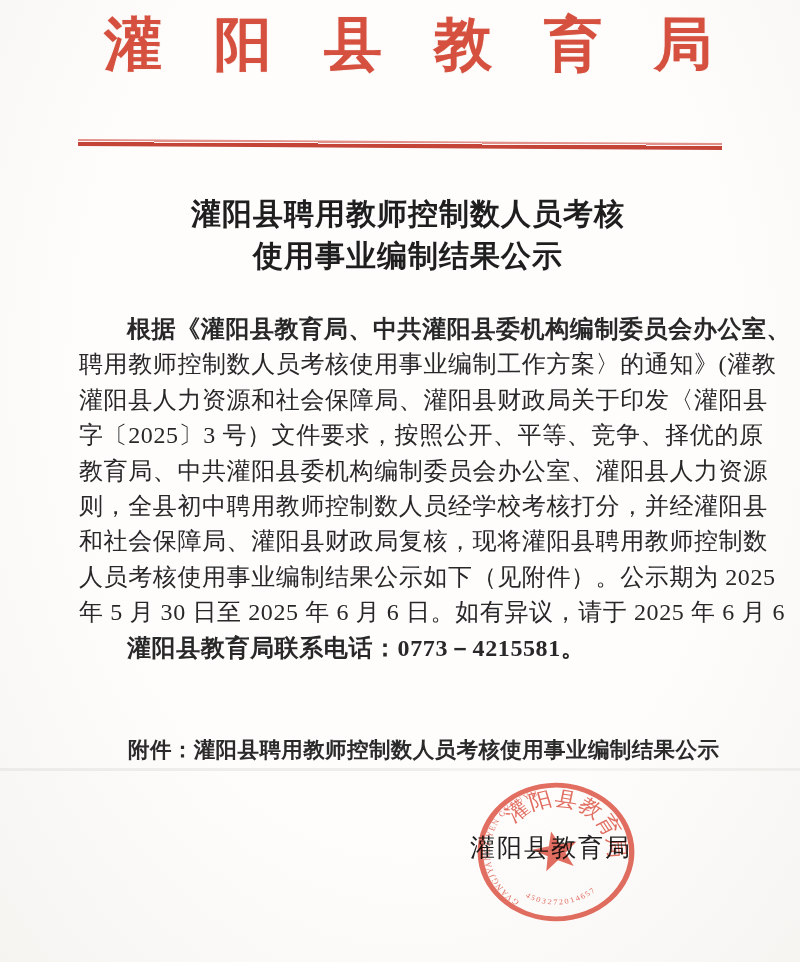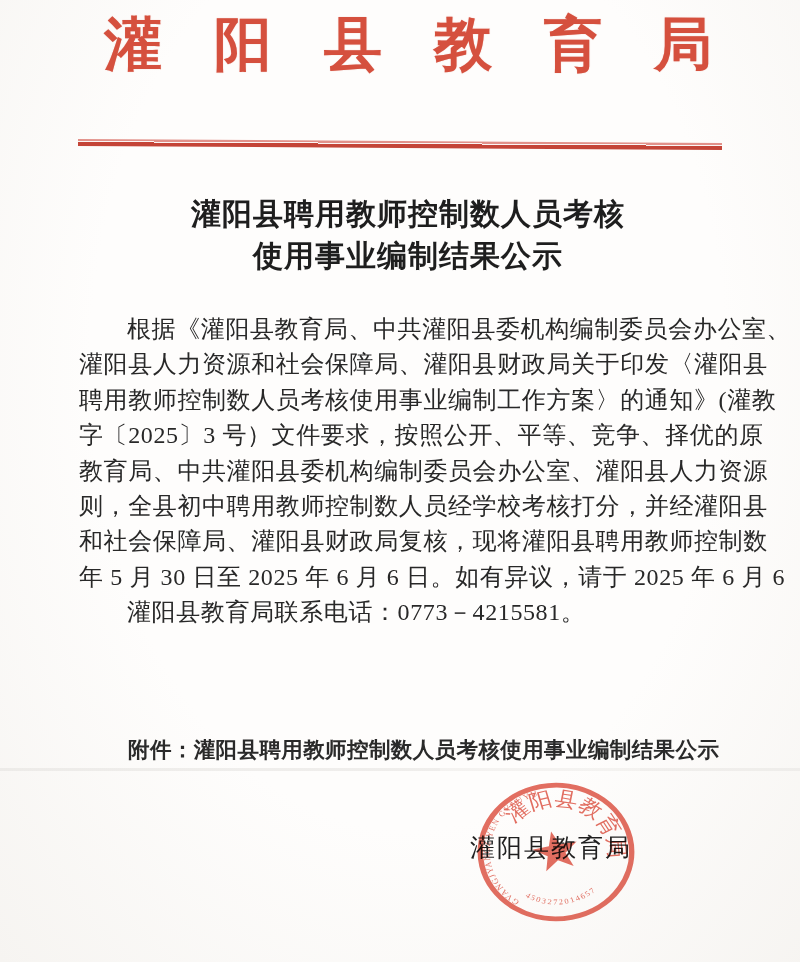--- a/index.html
+++ b/index.html
@@ -38,21 +38,21 @@
     position:absolute;top:193px;left:0;width:100%;
     text-align:center;font-size:30px;font-weight:bold;line-height:42px;
     color:#1e1e1e;letter-spacing:1px;
   }
   .doc-body{
     position:absolute;top:312px;left:79px;width:644px;
     font-size:24px;line-height:35.4px;letter-spacing:.6px;
     color:#282828;white-space:nowrap;
   }
   .body-line{height:35.4px;}
-  .indent{text-indent:2em;}
+  .indent{text-indent:2em;font-weight:bold;}
   .attachment-line{
     position:absolute;top:735px;left:128px;width:640px;
     font-size:21.5px;letter-spacing:.4px;color:#2a2a2a;white-space:nowrap;font-weight:bold;
   }
   .signature-block{
     position:absolute;top:830px;left:470px;z-index:2;
     font-size:25px;line-height:36px;letter-spacing:2px;color:#1f1f1f;
     white-space:nowrap;
   }
   .seal{
@@ -72,26 +72,27 @@
 
   <div class="red-rule"></div>
 
   <div class="doc-title">
     <div>灌阳县聘用教师控制数人员考核</div>
     <div>使用事业编制结果公示</div>
   </div>
 
   <div class="doc-body">
     <div class="body-line indent">根据《灌阳县教育局、中共灌阳县委机构编制委员会办公室、</div>
+    <div class="body-line">聘用教师控制数人员考核使用事业编制工作方案〉的通知》(灌教</div>
     <div class="body-line">灌阳县人力资源和社会保障局、灌阳县财政局关于印发〈灌阳县</div>
-    <div class="body-line">聘用教师控制数人员考核使用事业编制工作方案〉的通知》(灌教</div>
     <div class="body-line">字〔2025〕3 号）文件要求，按照公开、平等、竞争、择优的原</div>
     <div class="body-line">教育局、中共灌阳县委机构编制委员会办公室、灌阳县人力资源</div>
     <div class="body-line">则，全县初中聘用教师控制数人员经学校考核打分，并经灌阳县</div>
     <div class="body-line">和社会保障局、灌阳县财政局复核，现将灌阳县聘用教师控制数</div>
+    <div class="body-line">人员考核使用事业编制结果公示如下（见附件）。公示期为 2025</div>
     <div class="body-line">年 5 月 30 日至 2025 年 6 月 6 日。如有异议，请于 2025 年 6 月 6</div>
     <div class="body-line indent">灌阳县教育局联系电话：0773－4215581。</div>
   </div>
 
   <div class="attachment-line">附件：灌阳县聘用教师控制数人员考核使用事业编制结果公示</div>
 
   <div class="signature-block">
     <div>灌阳县教育局</div>
   </div>
 

